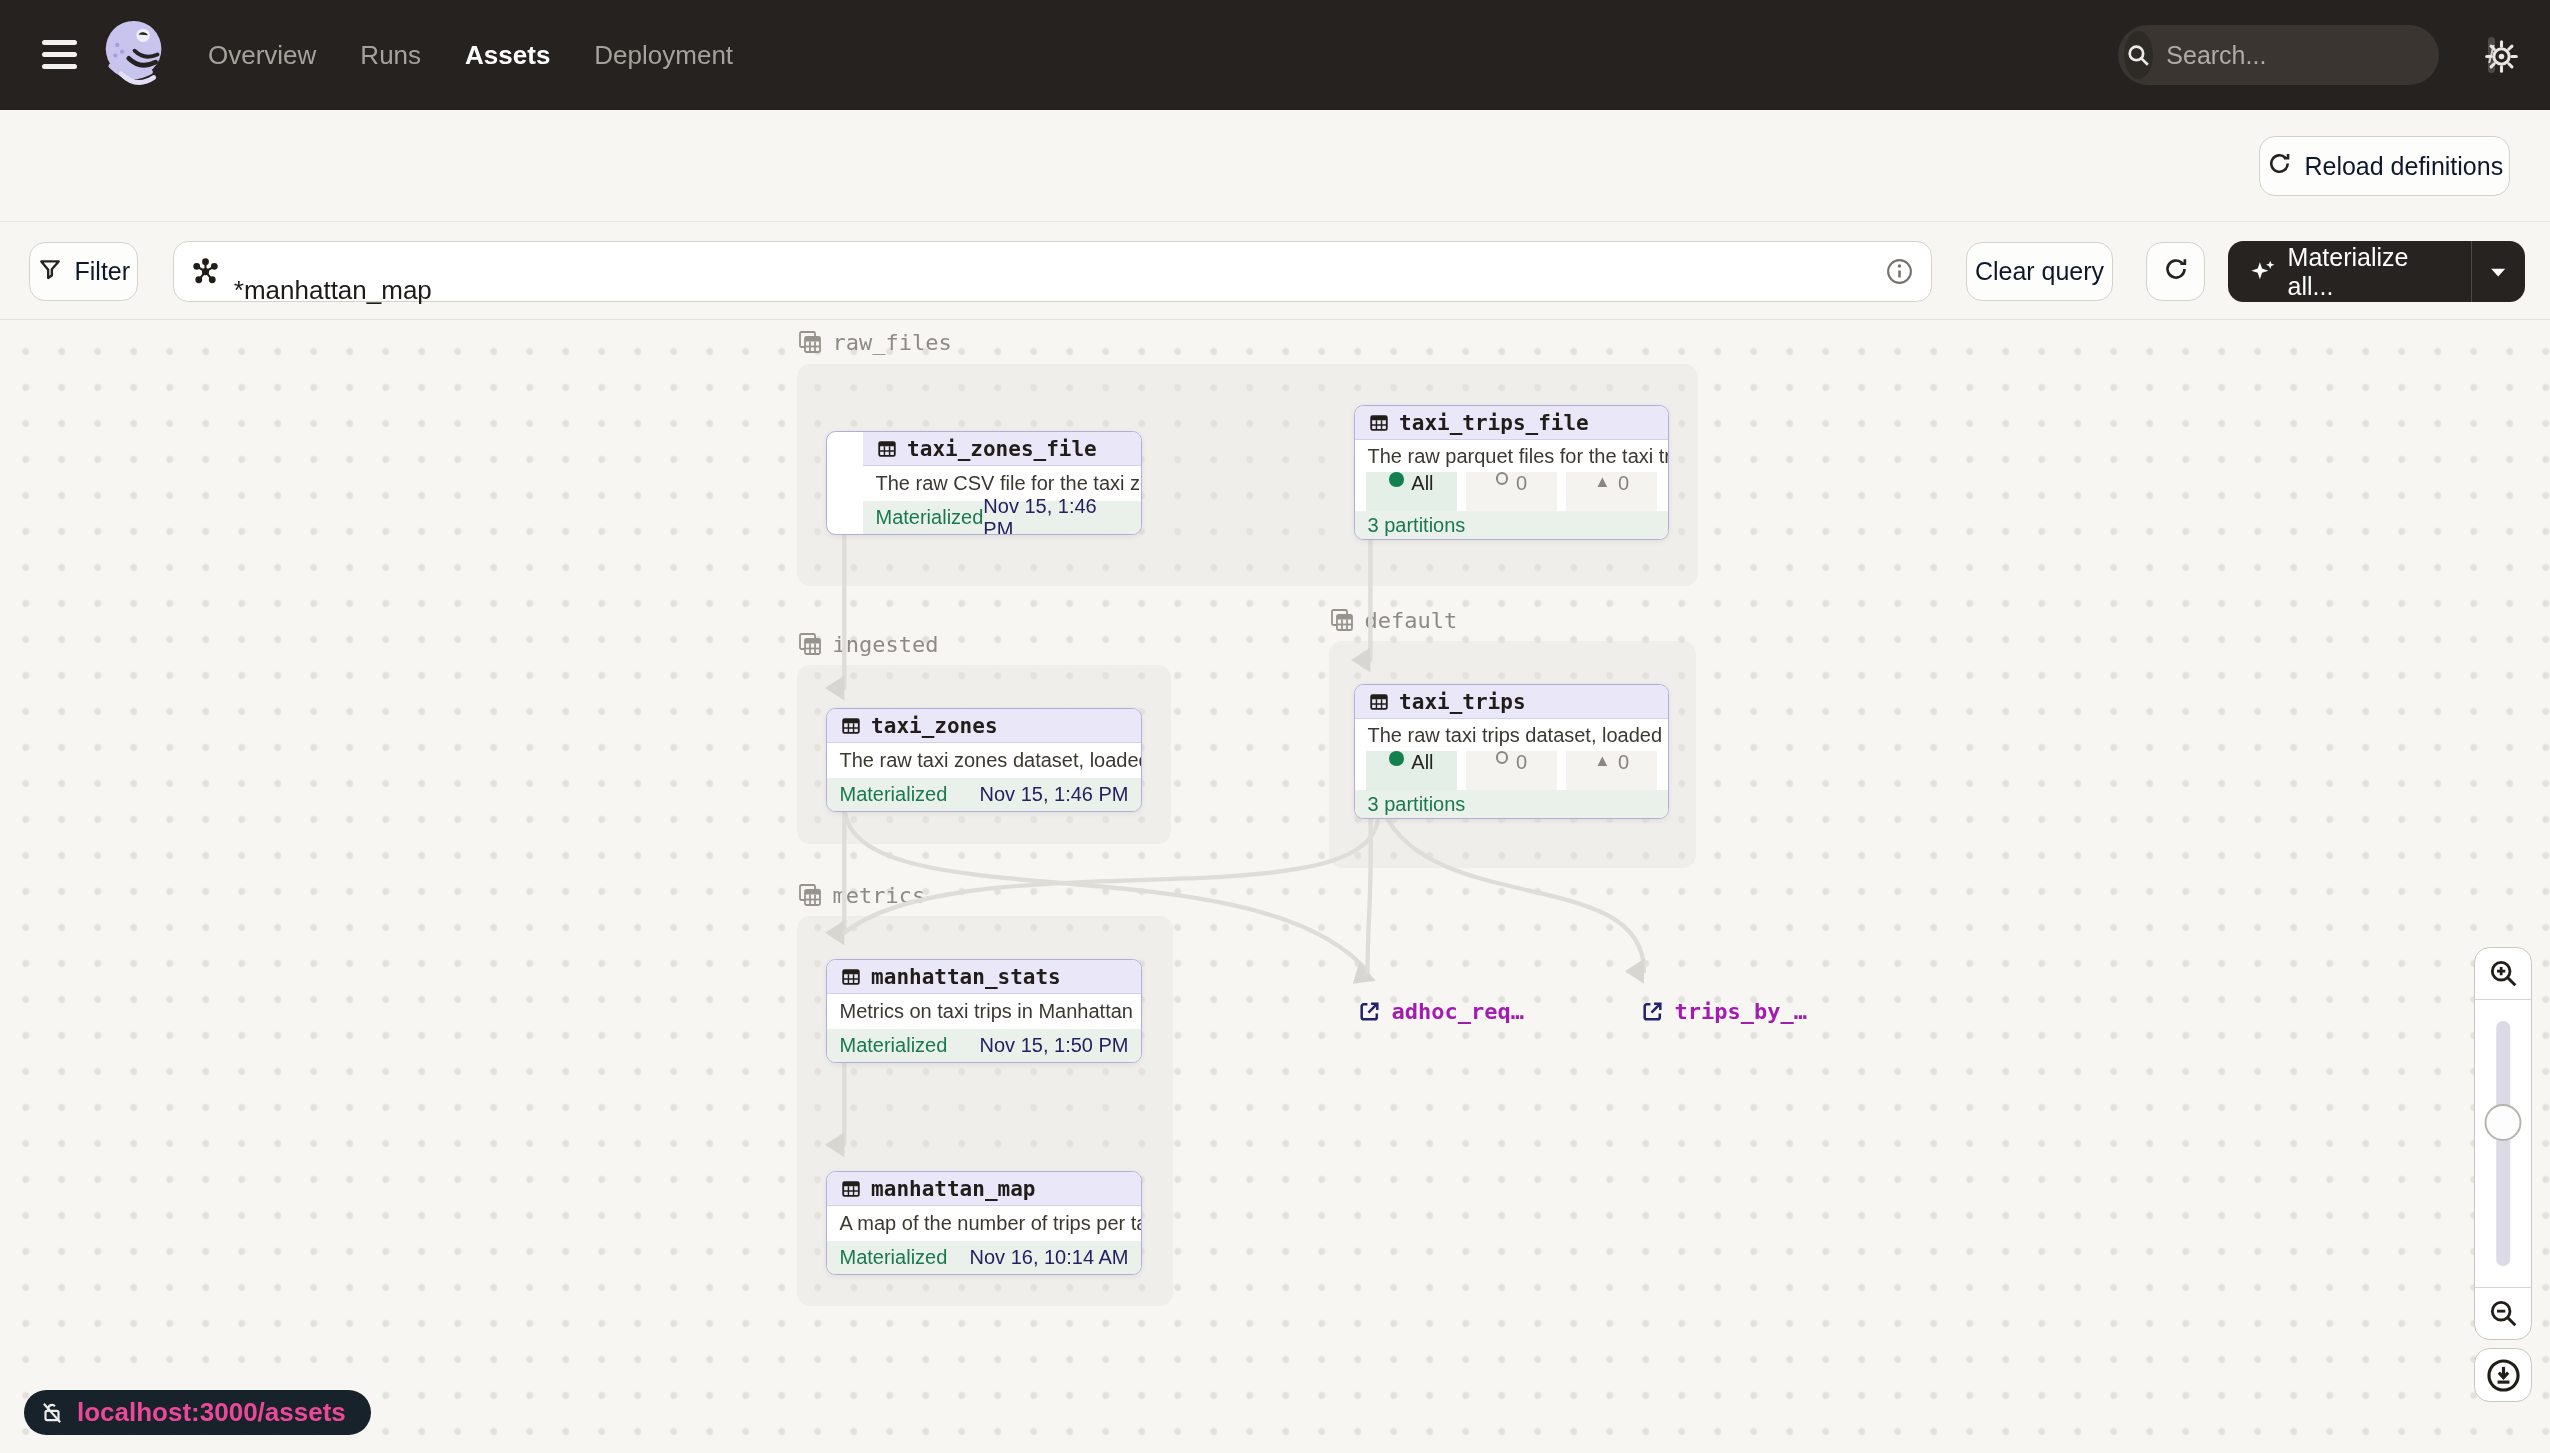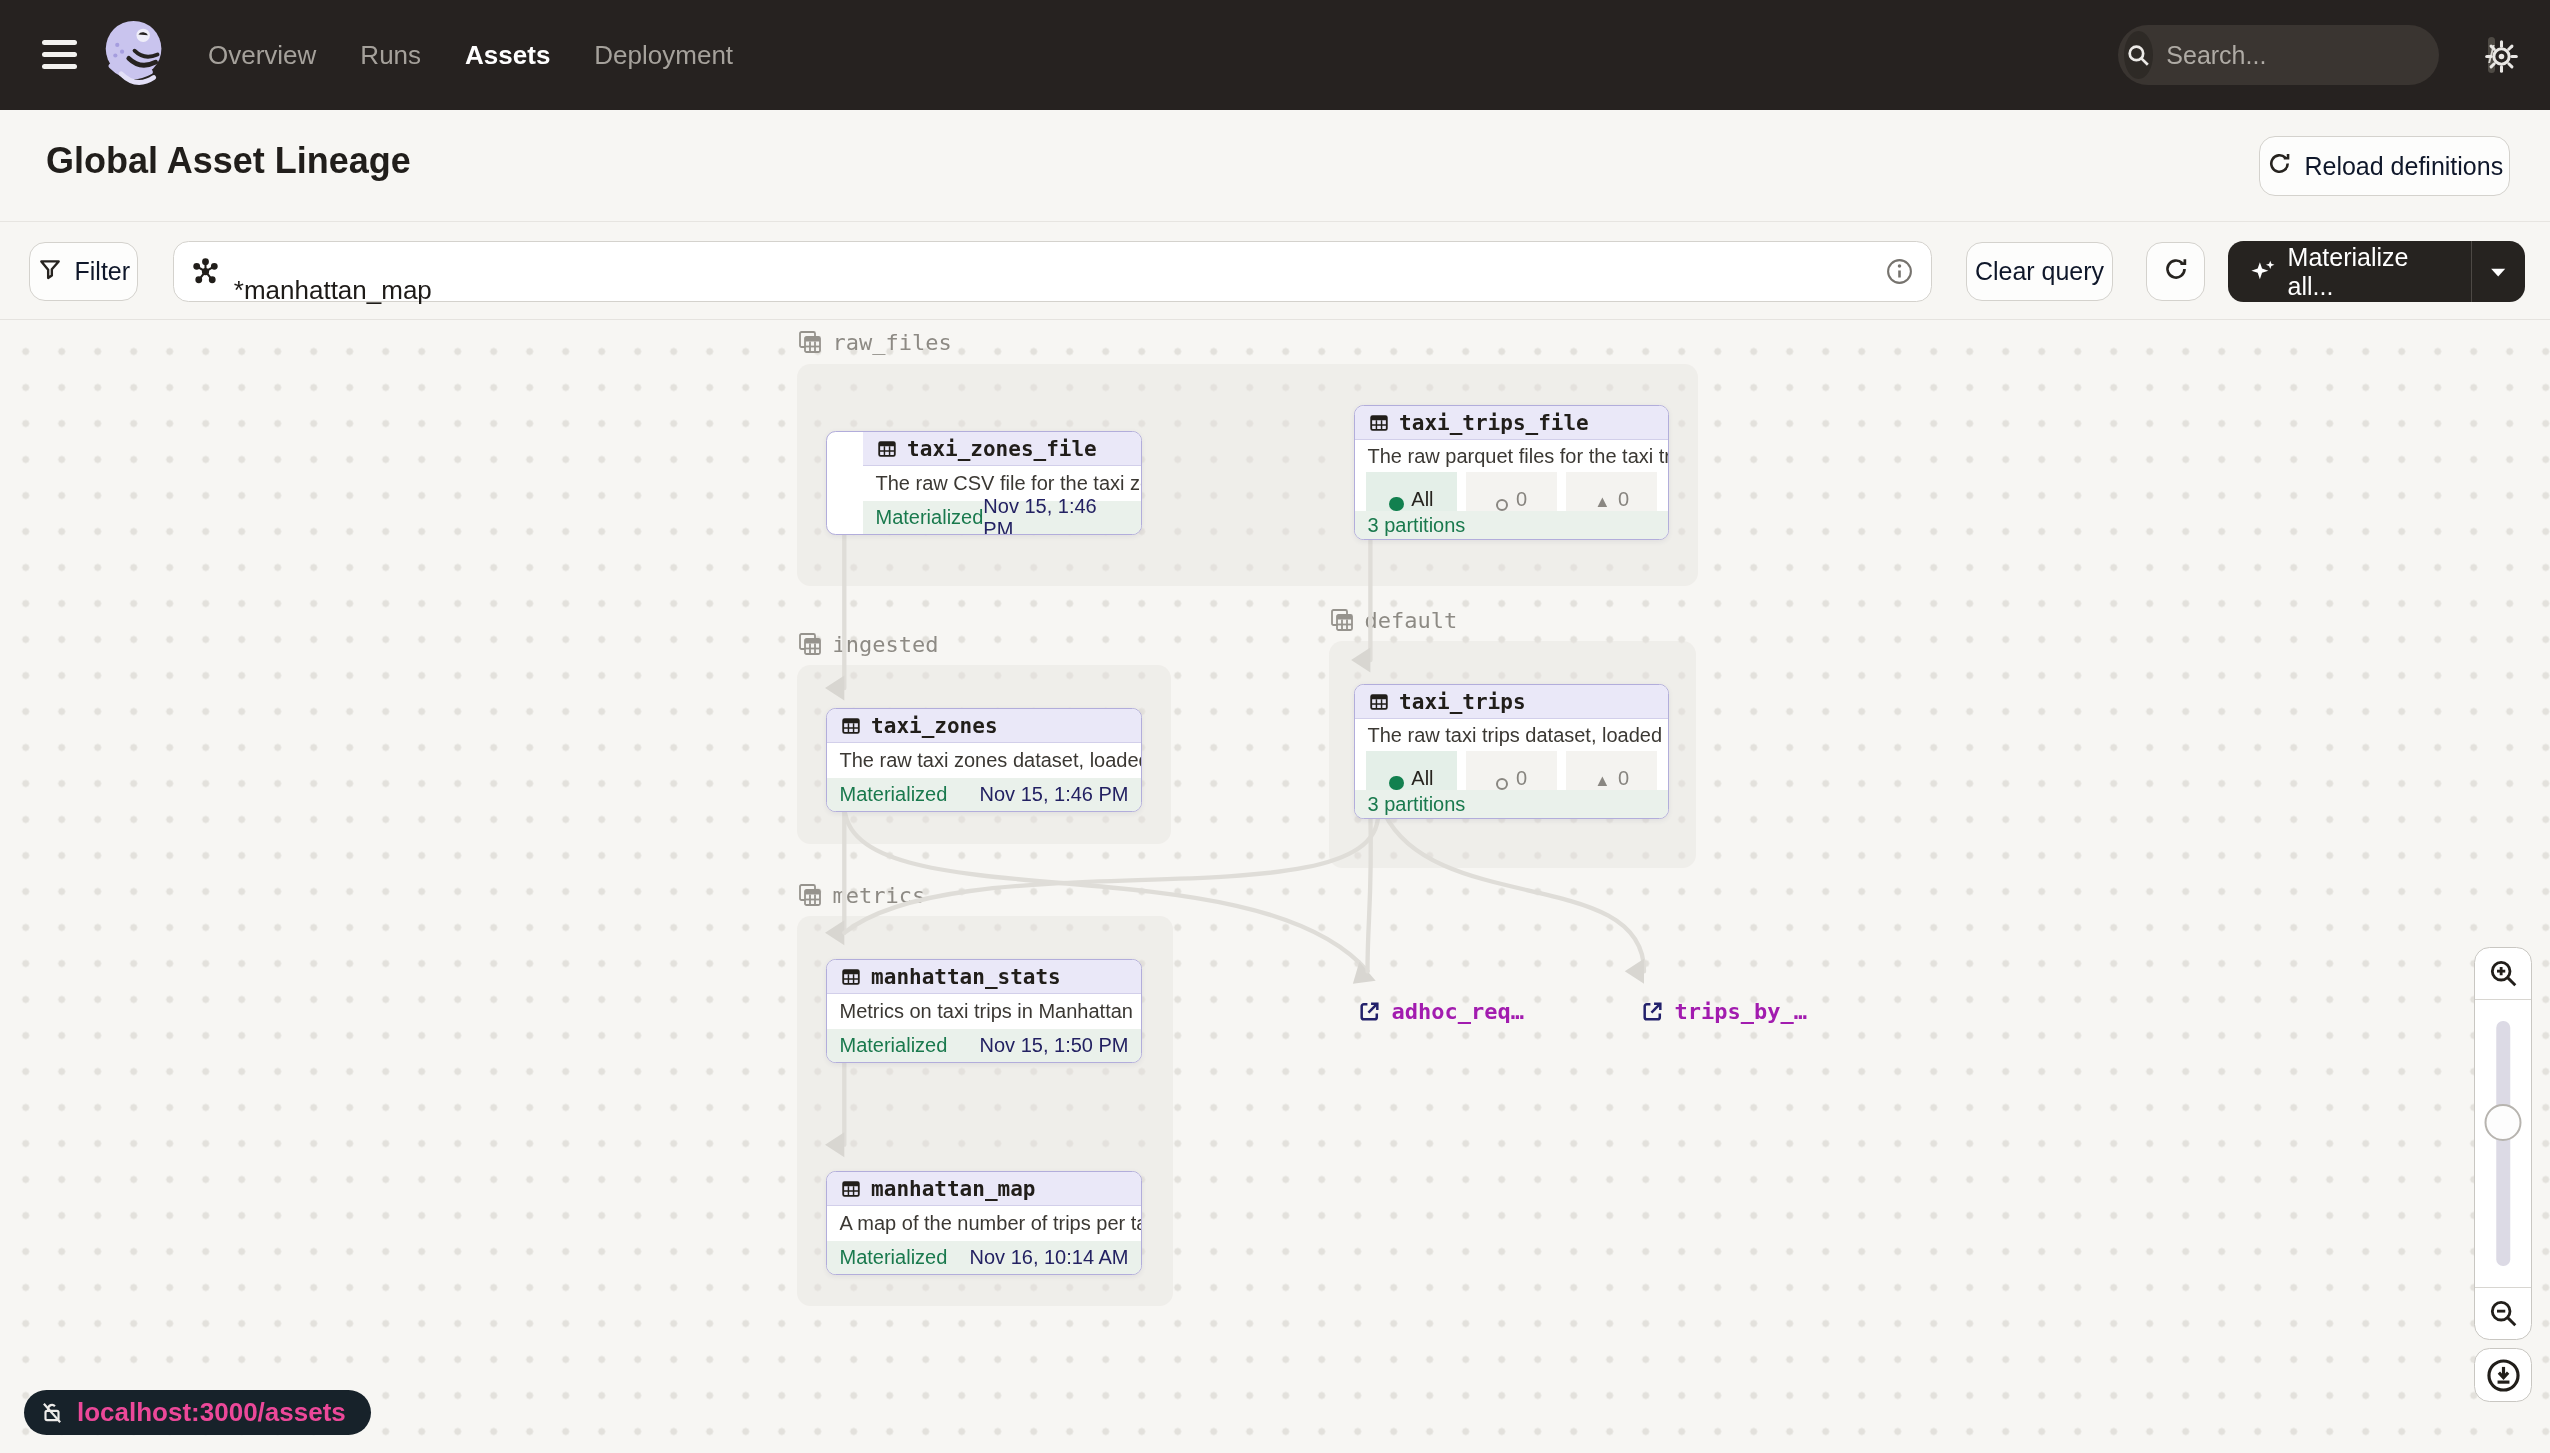--- a/index.html
+++ b/index.html
@@ -68,21 +68,21 @@
   .n-header { height:34px; background:#EAE8F8; border-bottom:1px solid #D2CFEA;
     display:flex; align-items:center; gap:9.6px; padding:0 12.5px; }
   .n-title { font-family:"DejaVu Sans Mono", monospace; font-size:21px; font-weight:700; color:#211E1A; }
   .n-desc { height:35px; display:flex; align-items:center; padding:0 12.5px;
     font-size:20px; color:#3B3833; white-space:nowrap; overflow:hidden; }
   .n-foot { height:33px; background:#EAF1EB; display:flex; align-items:center;
     justify-content:space-between; padding:0 12.5px; font-size:20px; }
   .status-mat { color:#19794D; }
   .ts { color:#232162; }
   .n-pills { height:39px; display:flex; align-items:center; gap:8.7px; padding:0 10.6px; background:#fff; }
-  .pill { flex:1; height:39px; border-radius:0; display:flex; align-items:flex-end;
+  .pill { flex:1; height:39px; border-radius:0; display:flex; align-items:flex-start;
     justify-content:center; gap:7.7px; font-size:20px; background:#F4F3F0; color:#87847F; }
   .pill.all { background:#E4EFE8; color:#26231E; }
   .dot-green { width:14.5px; height:14.5px; border-radius:50%; background:#12804F; }
   .ring-gray { width:12.5px; height:12.5px; border-radius:50%; border:2.9px solid #8A8782; }
   .tri-gray { color:#8A8782; font-size:16.4px; }
   .foot-partitions { color:#19794D; justify-content:flex-start; }
 
   .ext-node { position:absolute; display:flex; align-items:center; gap:9.6px; cursor:pointer; }
   .ext-label { font-family:"DejaVu Sans Mono", monospace; font-size:22px; font-weight:700; color:#a21caf; }
 
@@ -159,21 +159,20 @@
         <line x1="6.1" y1="6.1" x2="8.5" y2="8.5"></line>
           <line x1="19.5" y1="19.5" x2="21.9" y2="21.9"></line>
         <line x1="6.1" y1="21.9" x2="8.5" y2="19.5"></line>
           <line x1="19.5" y1="8.5" x2="21.9" y2="6.1"></line>
       </g>
     </svg>
   </div>
 </div>
 
 <div class="page-header">
-  <div class="page-title">Global Asset Lineage</div>
   <button class="btn reload-btn">
     <span>
       <svg viewBox="0 0 24 24" width="27" height="27" fill="none" stroke="#26231F" stroke-width="2.3">
         <path d="M19.3 12a7.3 7.3 0 1 1-2.1-5.1"></path>
           <path d="M19.6 3.6v3.8h-3.8"></path>
       </svg>
     </span>
     <span>Reload definitions</span>
   </button>
 </div>

